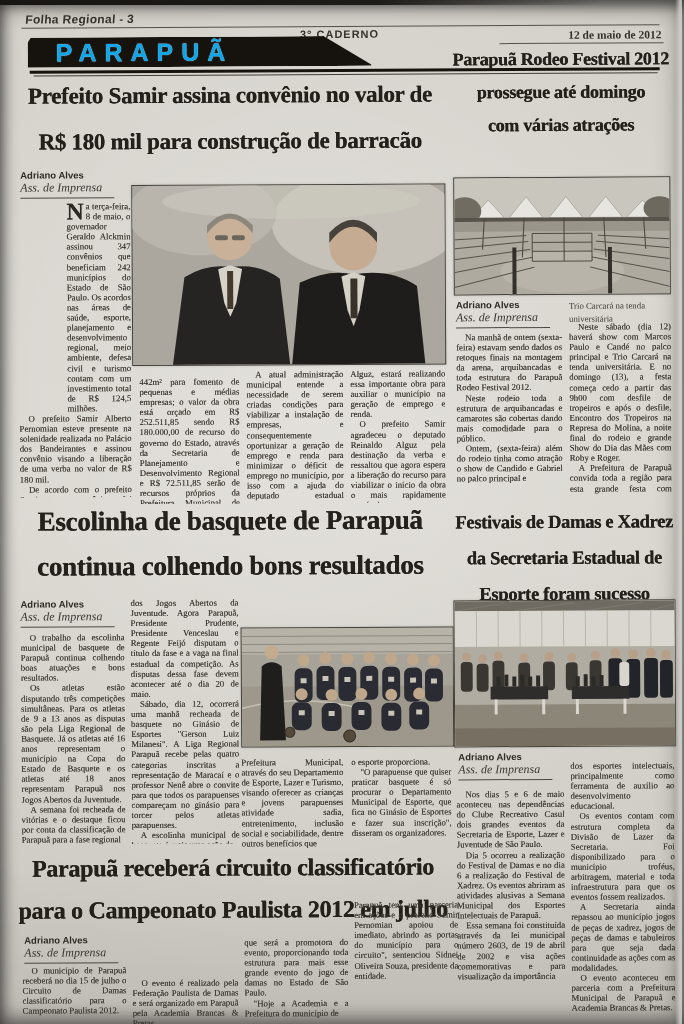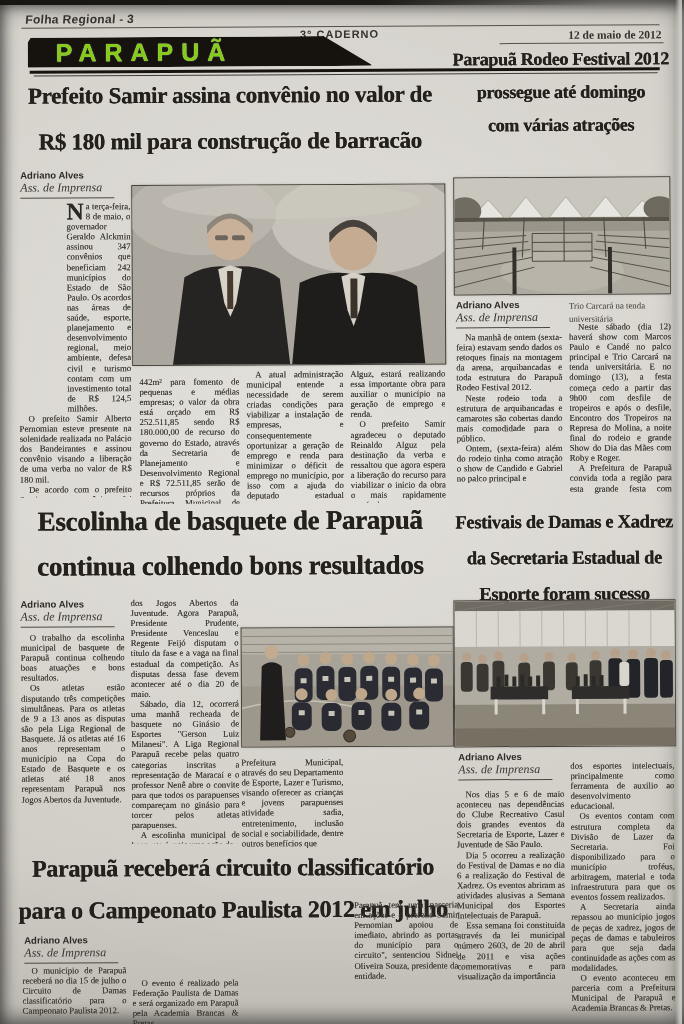--- a/index.html
+++ b/index.html
@@ -23,21 +23,21 @@
   .edition { position:absolute; left:28px; top:11px; font-family:"Liberation Sans",sans-serif;
     font-weight:bold; font-size:12px; color:#35322c; transform:skewX(-5deg); letter-spacing:.3px; }
   .section { position:absolute; left:0; top:28px; width:684px; text-align:center;
     font-family:"Liberation Sans",sans-serif; font-weight:bold; font-size:11px;
     letter-spacing:1px; color:#35322c; }
   .pagedate { position:absolute; right:20px; top:30px; font-weight:bold; font-size:11.5px; color:#35322c; }
 
   .masthead { position:absolute; left:30px; top:36px; width:344px; height:30px; background:#16130e;
     clip-path:polygon(1% 0, 86% 0, 100% 96%, 100% 100%, 0 100%, 0 18%);
     display:flex; align-items:center; padding-left:28px; }
-  .masthead-title { color:#84cc16; font-family:"Liberation Sans",sans-serif; font-weight:bold;
+  .masthead-title { color:#0ea5e9; font-family:"Liberation Sans",sans-serif; font-weight:bold;
     font-size:25px; letter-spacing:8px; text-shadow:0 0 1px #fff; }
   .mrule1 { position:absolute; left:32px; top:69px; width:630px; height:3px; background:#16130e; }
   .mrule2 { position:absolute; left:36px; top:74px; width:624px; height:1px; background:#403d37; }
 
   .headline { position:absolute; text-align:center; font-weight:bold; color:#24211c;
     white-space:pre-line; letter-spacing:-0.3px; text-shadow:0.35px 0 0 #24211c; }
   #hl-convenio { left:8px;  top:72px;  width:448px; font-size:23px; line-height:46px; }
   #hl-rodeo    { left:450px; top:44px; width:226px; font-size:18px; line-height:33px; }
   #hl-basquete { left:6px;  top:498px; width:448px; font-size:27px; line-height:45px; }
   #hl-festivais{ left:452px; top:505px; width:224px; font-size:18.5px; line-height:36px; }
@@ -260,28 +260,33 @@
               <rect x="175" y="82" width="6" height="5"></rect>
             </g>
         </g>
         <circle cx="108" cy="108" r="6" fill="#55493b" stroke="#342d24" stroke-width="1"></circle>
         <circle cx="48" cy="104" r="5" fill="#55493b" stroke="#342d24" stroke-width="1"></circle>
       </svg>
     </div>
     <div class="col" style="left:20px;top:631px;width:104px;height:212px;">
         <p>O trabalho da escolinha municipal de basquete de Parapuã continua colhendo boas atuações e bons resultados.</p>
         <p>Os atletas estão disputando três competições simultâneas. Para os atletas de 9 a 13 anos as disputas são pela Liga Regional de Basquete. Já os atletas até 16 anos representam o município na Copa do Estado de Basquete e os atletas até 18 anos representam Parapuã nos Jogos Abertos da Juventude.</p>
+        <p>A semana foi recheada de vitórias e o destaque ficou por conta da classificação de Parapuã para a fase regional</p>
       </div>
     <div class="col nfi" style="left:130px;top:597px;width:108px;height:246px;">
         <p>dos Jogos Abertos da Juventude. Agora Parapuã, Presidente Prudente, Presidente Venceslau e Regente Feijó disputam o título da fase e a vaga na final estadual da competição. As disputas dessa fase devem acontecer até o dia 20 de maio.</p>
         <p>Sábado, dia 12, ocorrerá uma manhã recheada de basquete no Ginásio de Esportes "Gerson Luiz Milanesi". A Liga Regional Parapuã recebe pelas quatro categorias inscritas a representação de Maracaí e o professor Nenê abre o convite para que todos os parapuenses compareçam no ginásio para torcer pelos atletas parapuenses.</p>
         <p>A escolinha municipal de basquete é mais uma ação da</p>
       </div>
     <div class="col nfi" style="left:240px;top:757px;width:102px;height:98px;">
         <p>Prefeitura Municipal, através do seu Departamento de Esporte, Lazer e Turismo, visando oferecer as crianças e jovens parapuenses atividade sadia, entretenimento, inclusão social e sociabilidade, dentre outros benefícios que</p>
+      </div>
+    <div class="col nfi" style="left:350px;top:757px;width:100px;height:98px;">
+        <p>o esporte proporciona.</p>
+        <p>"O parapuense que quiser praticar basquete é só procurar o Departamento Municipal de Esporte, que fica no Ginásio de Esportes e fazer sua inscrição", disseram os organizadores.</p>
       </div>
 
     <div class="headline" id="hl-festivais">Festivais de Damas e Xadrez
 da Secretaria Estadual de
 Esporte foram sucesso</div>
     <div class="photo" style="left:453px;top:601px;width:222px;height:147px;">
       <svg viewBox="0 0 222 146" preserveAspectRatio="none">
         <rect width="222" height="146" fill="#c3bfb6"></rect>
         <rect width="222" height="10" fill="#6f6b62"></rect>
         <g stroke="#7d7970" stroke-width="1">
@@ -359,21 +364,21 @@
         </g>
       </svg>
     </div>
     <div class="byline" style="left:457px;top:752px;">
       <div class="a">Adriano Alves</div>
       <div class="r">Ass. de Imprensa</div>
     </div>
     <div class="col" style="left:455px;top:790px;width:108px;height:226px;">
         <p>Nos dias 5 e 6 de maio aconteceu nas dependências do Clube Recreativo Casul dois grandes eventos da Secretaria de Esporte, Lazer e Juventude de São Paulo.</p>
         <p>Dia 5 ocorreu a realização do Festival de Damas e no dia 6 a realização do Festival de Xadrez. Os eventos abriram as atividades alusivas a Semana Municipal dos Esportes Intelectuais de Parapuã.</p>
-        <p>Essa semana foi constituída através da lei municipal número 2603, de 20 de abril de 2011 e visa ações comemorativas e para visualização da importância</p>
+        <p>Essa semana foi constituída através da lei municipal número 2603, de 19 de abril de 2002 e visa ações comemorativas e para visualização da importância</p>
       </div>
     <div class="col nfi" style="left:569px;top:762px;width:104px;height:256px;">
         <p>dos esportes intelectuais, principalmente como ferramenta de auxílio ao desenvolvimento educacional.</p>
         <p>Os eventos contam com estrutura completa da Divisão de Lazer da Secretaria. Foi disponibilizado para o município troféus, arbitragem, material e toda infraestrutura para que os eventos fossem realizados.</p>
         <p>A Secretaria ainda repassou ao município jogos de peças de xadrez, jogos de peças de damas e tabuleiros para que seja dada continuidade as ações com as modalidades.</p>
         <p>O evento aconteceu em parceria com a Prefeitura Municipal de Parapuã e Academia Brancas &amp; Pretas.</p>
       </div>
 
     <div class="headline" id="hl-circuito">Parapuã receberá circuito classificatório
 para o Campeonato Paulista 2012 em julho</div>
@@ -381,18 +386,22 @@
       <div class="a">Adriano Alves</div>
       <div class="r">Ass. de Imprensa</div>
     </div>
     <div class="col" style="left:20px;top:964px;width:104px;height:56px;">
         <p>O município de Parapuã receberá no dia 15 de julho o Circuito de Damas classificatório para o Campeonato Paulista 2012.</p>
       </div>
     <div class="col" style="left:130px;top:937px;width:106px;height:82px;margin-top:40px;">
         <p>O evento é realizado pela Federação Paulista de Damas e será organizado em Parapuã pela Academia Brancas &amp; Pretas.</p>
         <p>Essas entidades firmaram parceria com a Prefeitura Municipal de Parapuã</p>
       </div>
+    <div class="col nfi" style="left:242px;top:937px;width:104px;height:82px;">
+        <p>que será a promotora do evento, proporcionando toda estrutura para mais esse grande evento do jogo de damas no Estado de São Paulo.</p>
+        <p>"Hoje a Academia e a Prefeitura do município de</p>
+      </div>
     <div class="col nfi" style="left:352px;top:900px;width:104px;height:82px;">
         <p>Parapuã tem uma parceria em ações e o prefeito Samir Pernomian apoiou de imediato, abrindo as portas do município para o circuito", sentenciou Sidnei Oliveira Souza, presidente da entidade.</p>
       </div>
 
   </div>
 </div>
 
 </body></html>

